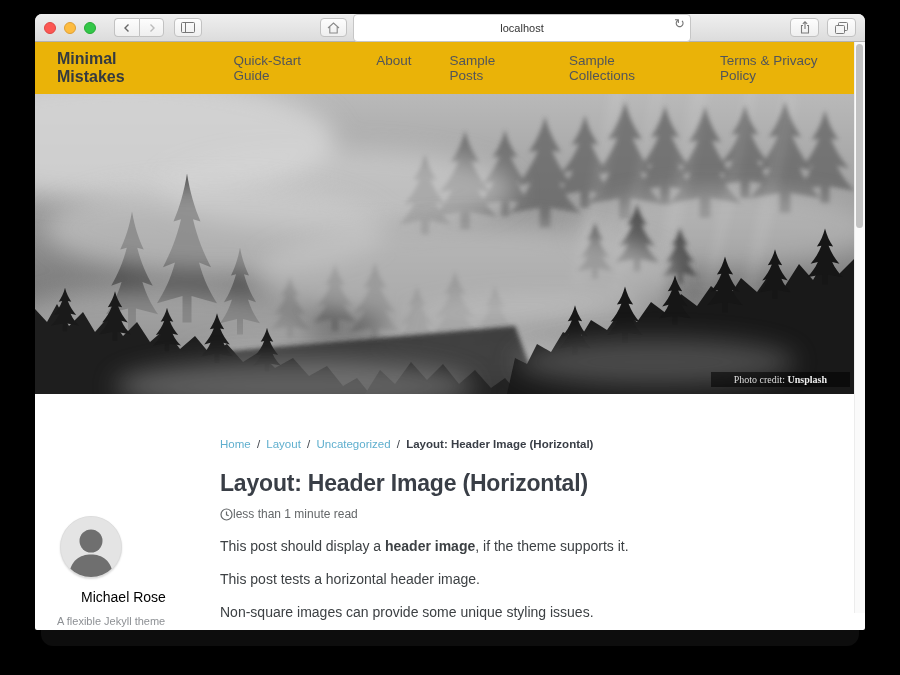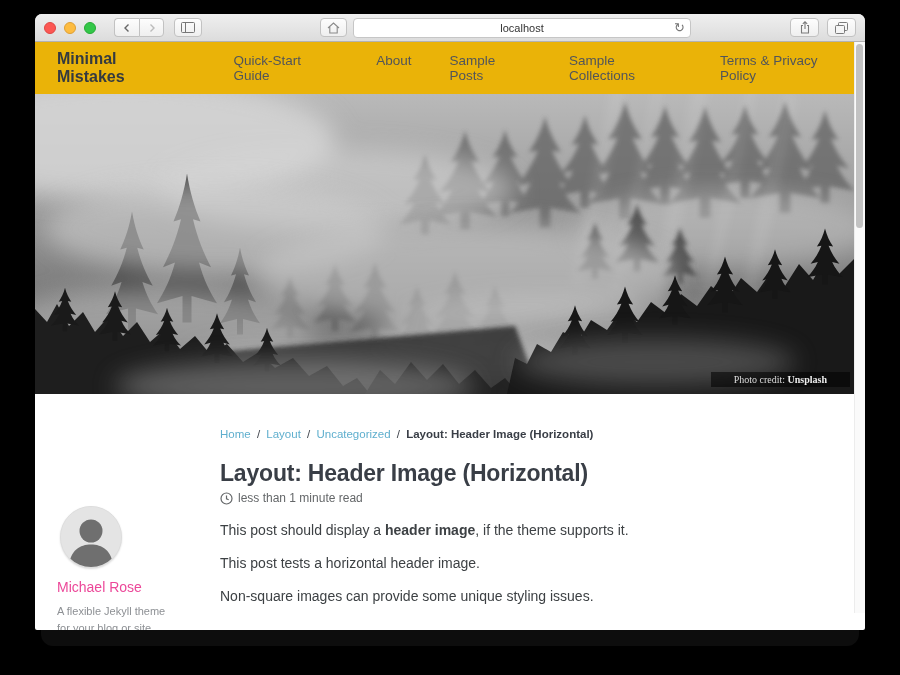--- a/index.html
+++ b/index.html
@@ -35,21 +35,21 @@
     display:flex; align-items:center; justify-content:center;
     color:#7a7a7a;
   }
   .navgroup { display:flex; margin-left:6px; }
   .navgroup .btn { width:25px; }
   .navgroup .btn:first-child { border-radius:4px 0 0 4px; border-right:none; }
   .navgroup .btn:last-child { border-radius:0 4px 4px 0; color:#b9b9b9; }
   .sidebar-btn { width:28px; margin-left:10px; }
   .home-btn { width:27px; margin-left:118px; }
   .url-field {
-    width:338px; height:20px; margin-left:6px;
+    width:338px; height:28px; margin-left:6px;
     background:#fff; border:1px solid #c6c6c6; border-radius:4px;
     display:flex; align-items:center; justify-content:center;
     font-size:11px; color:#333; position:relative;
   }
   .refresh { position:absolute; right:5px; top:1px; color:#777; font-size:13px; line-height:16px; cursor:default; }
   .share-btn { width:29px; margin-left:auto; }
   .tabs-btn { width:29px; margin-left:8px; }
   .tabbar {
     height:16px; background:linear-gradient(#d7d7d7,#c9c9c9);
     border-bottom:1px solid #ababab;
@@ -79,36 +79,36 @@
   .hero { position:relative; height:300px; overflow:hidden; }
   .hero svg { display:block; }
   .credit {
     position:absolute; right:4px; bottom:7px;
     background:rgba(0,0,0,0.55); color:#dcdcdc;
     font-family:"Liberation Serif", serif;
     font-size:10px; padding:2px 23px;
   }
   .credit b { color:#eee; }
   .lower { position:relative; height:219px; }
-  .breadcrumbs { margin:34px 0 0 185px; font-size:11.5px; color:#393e46; }
+  .breadcrumbs { margin:44px 0 0 185px; font-size:11.5px; color:#393e46; }
   .breadcrumbs .crumb { color:#5fafce; cursor:pointer; }
   .breadcrumbs .sep { margin:0 3px; color:#393e46; }
   .breadcrumbs .current { font-weight:bold; color:#393e46; }
   .article { margin-left:185px; width:608px; }
   .post-title { margin-top:20px; font-size:23px; font-weight:bold; color:#393e46; letter-spacing:-0.2px; }
-  .post-meta { margin-top:4px; display:flex; align-items:center; gap:5px; font-size:12px; color:#646769; }
+  .post-meta { margin-top:10px; display:flex; align-items:center; font-size:12px; color:#646769; }
   .article p { font-size:14px; color:#3d4144; margin-top:17px; line-height:1.15; }
   .article p b { color:#3d4144; }
   .authorbox { position:absolute; left:22px; top:78px; width:138px; }
   .avatar {
     width:62px; height:62px; border-radius:50%; margin-left:3px;
     background:#e4e4e4; border:1px solid #ddd; overflow:hidden;
     box-shadow:0 1px 2px rgba(0,0,0,0.15);
   }
-  .author-name { margin-top:11px; font-size:14px; color:#ec4899; }
+  .author-name { margin-top:11px; font-size:14px; color:#000000;margin-left:24px; }
   .author-bio { margin-top:8px; font-size:11px; line-height:1.5; color:#8d9094; width:112px; }
   .icon-svg { display:block; }
 </style>
 </head>
 <body>
 
 <div class="window-shadow"></div>
 
 <div class="window">
 

